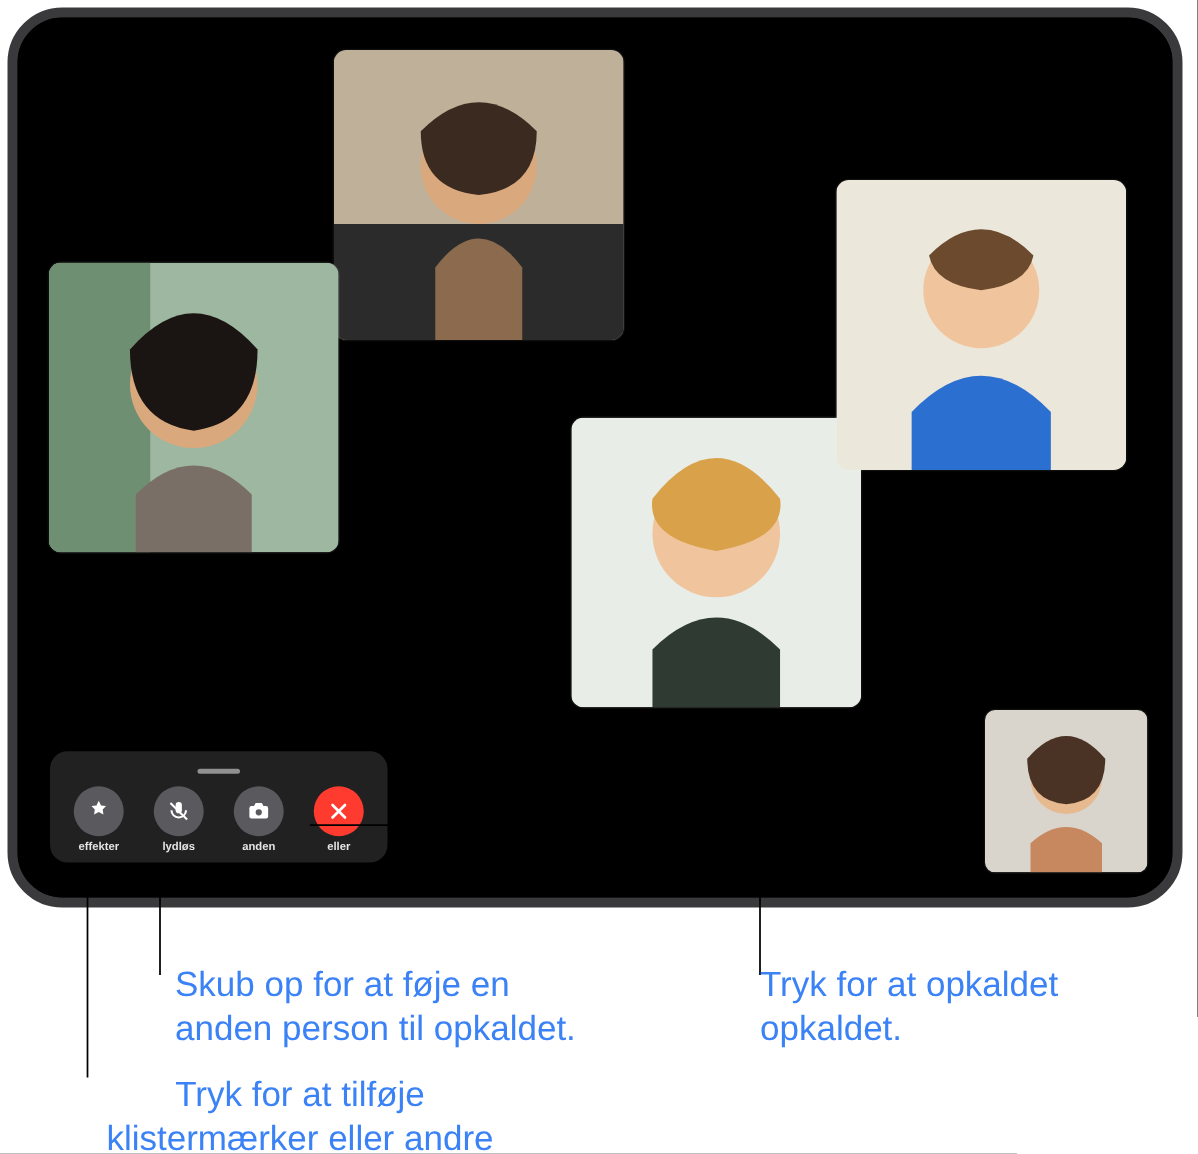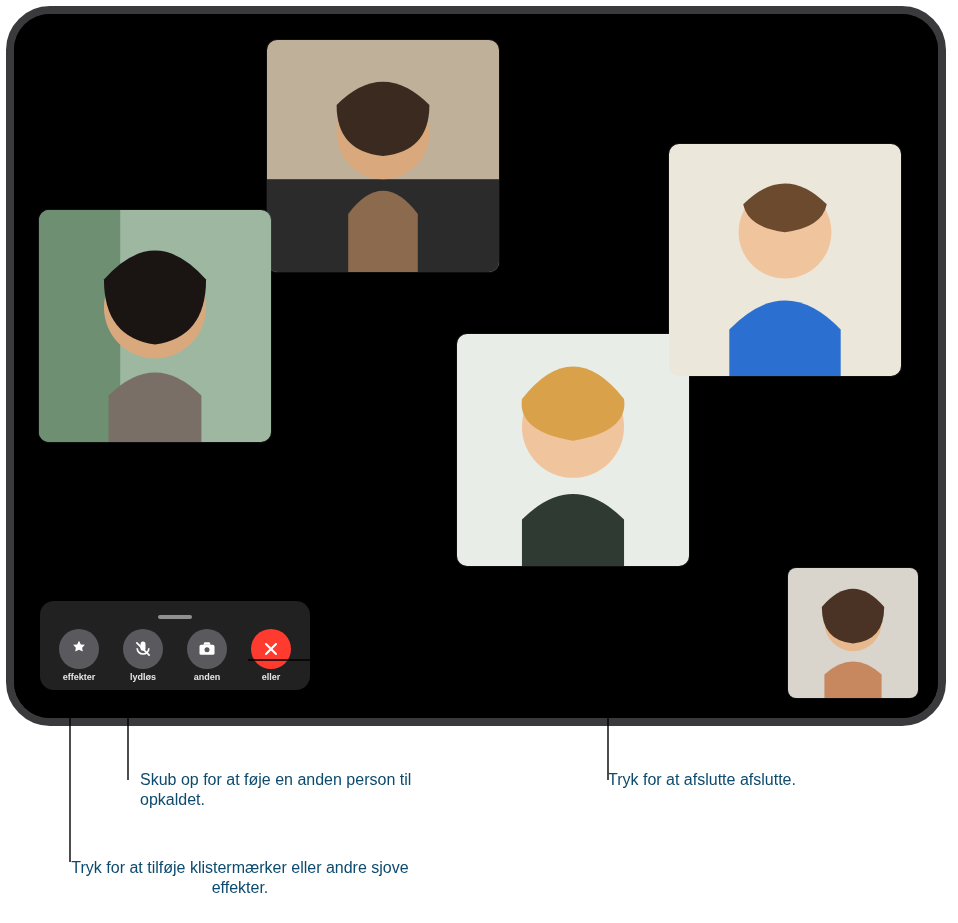--- a/index.html
+++ b/index.html
@@ -89,22 +89,22 @@
     color: #e5e5e7;
     text-align: center;
     line-height: 1;
     font-weight: bold;
   }
   .ctrl svg { width: 20px; height: 20px; fill: #fff; }
 
   
   .callout-text {
     position: absolute;
-    font-size: 16px;
-    color: #0c4a6e;
+    font-size: 28px;
+    color: #3b82f6;
     line-height: 1.25;
     max-width: 340px;
   }
   .callout-line {
     position: absolute;
     overflow: visible;
   }
   .callout-line line { stroke: #000; stroke-width: 1.4; }
 </style>
 </head>
@@ -216,15 +216,15 @@
   <line x1="70" y1="692" x2="70" y2="862"></line>
 
   <line x1="128" y1="692" x2="128" y2="780"></line>
 
   <line x1="248" y1="660" x2="608" y2="660"></line>
   <line x1="608" y1="660" x2="608" y2="780"></line>
 </svg>
 
 <div class="callout-text" style="left:140px; top:770px;">Skub op for at føje en anden person til opkaldet.</div>
 
-<div class="callout-text" style="left:608px; top:770px;">Tryk for at afslutte afslutte.</div>
+<div class="callout-text" style="left:608px; top:770px;">Tryk for at opkaldet opkaldet.</div>
 
 <div class="callout-text" style="left:70px; top:858px;text-align:center;">Tryk for at tilføje klistermærker eller andre sjove effekter.</div>
 
 </body></html>

